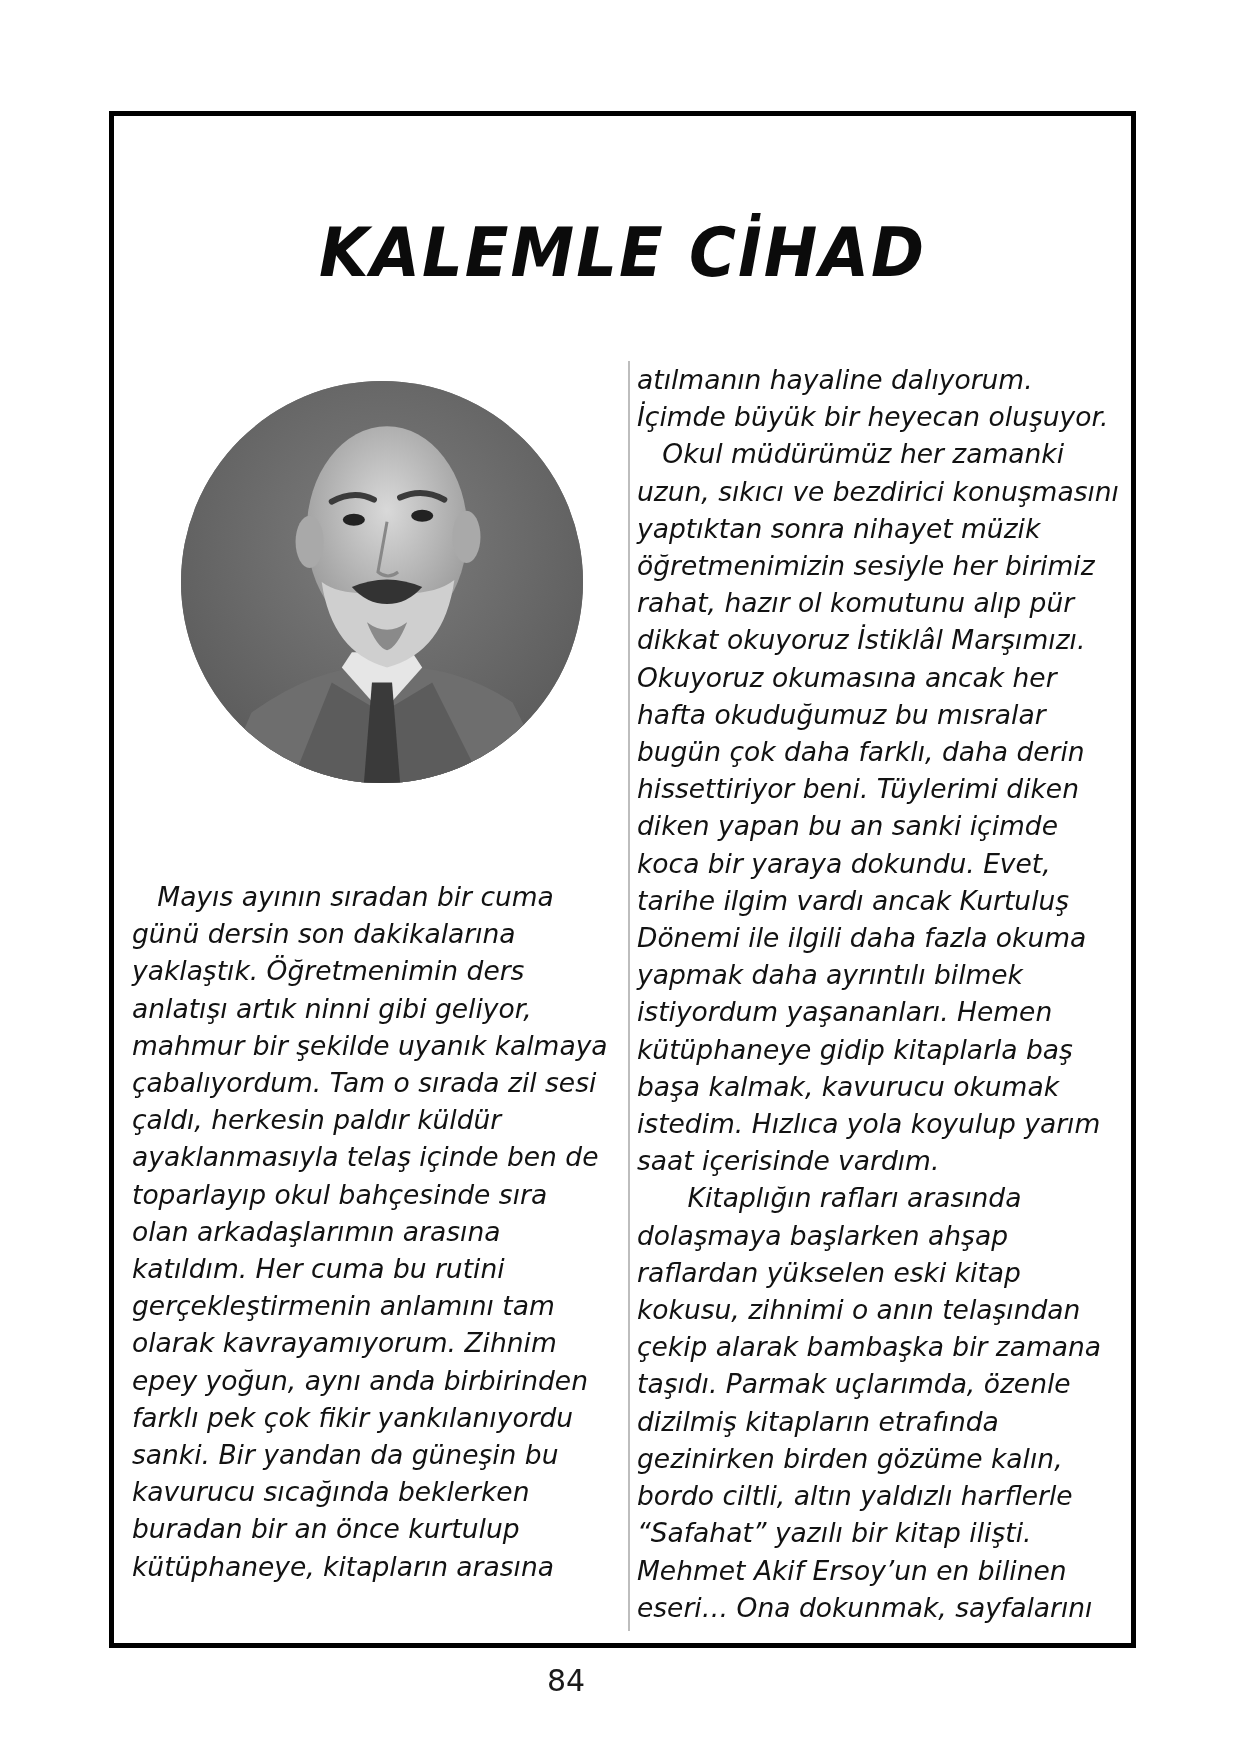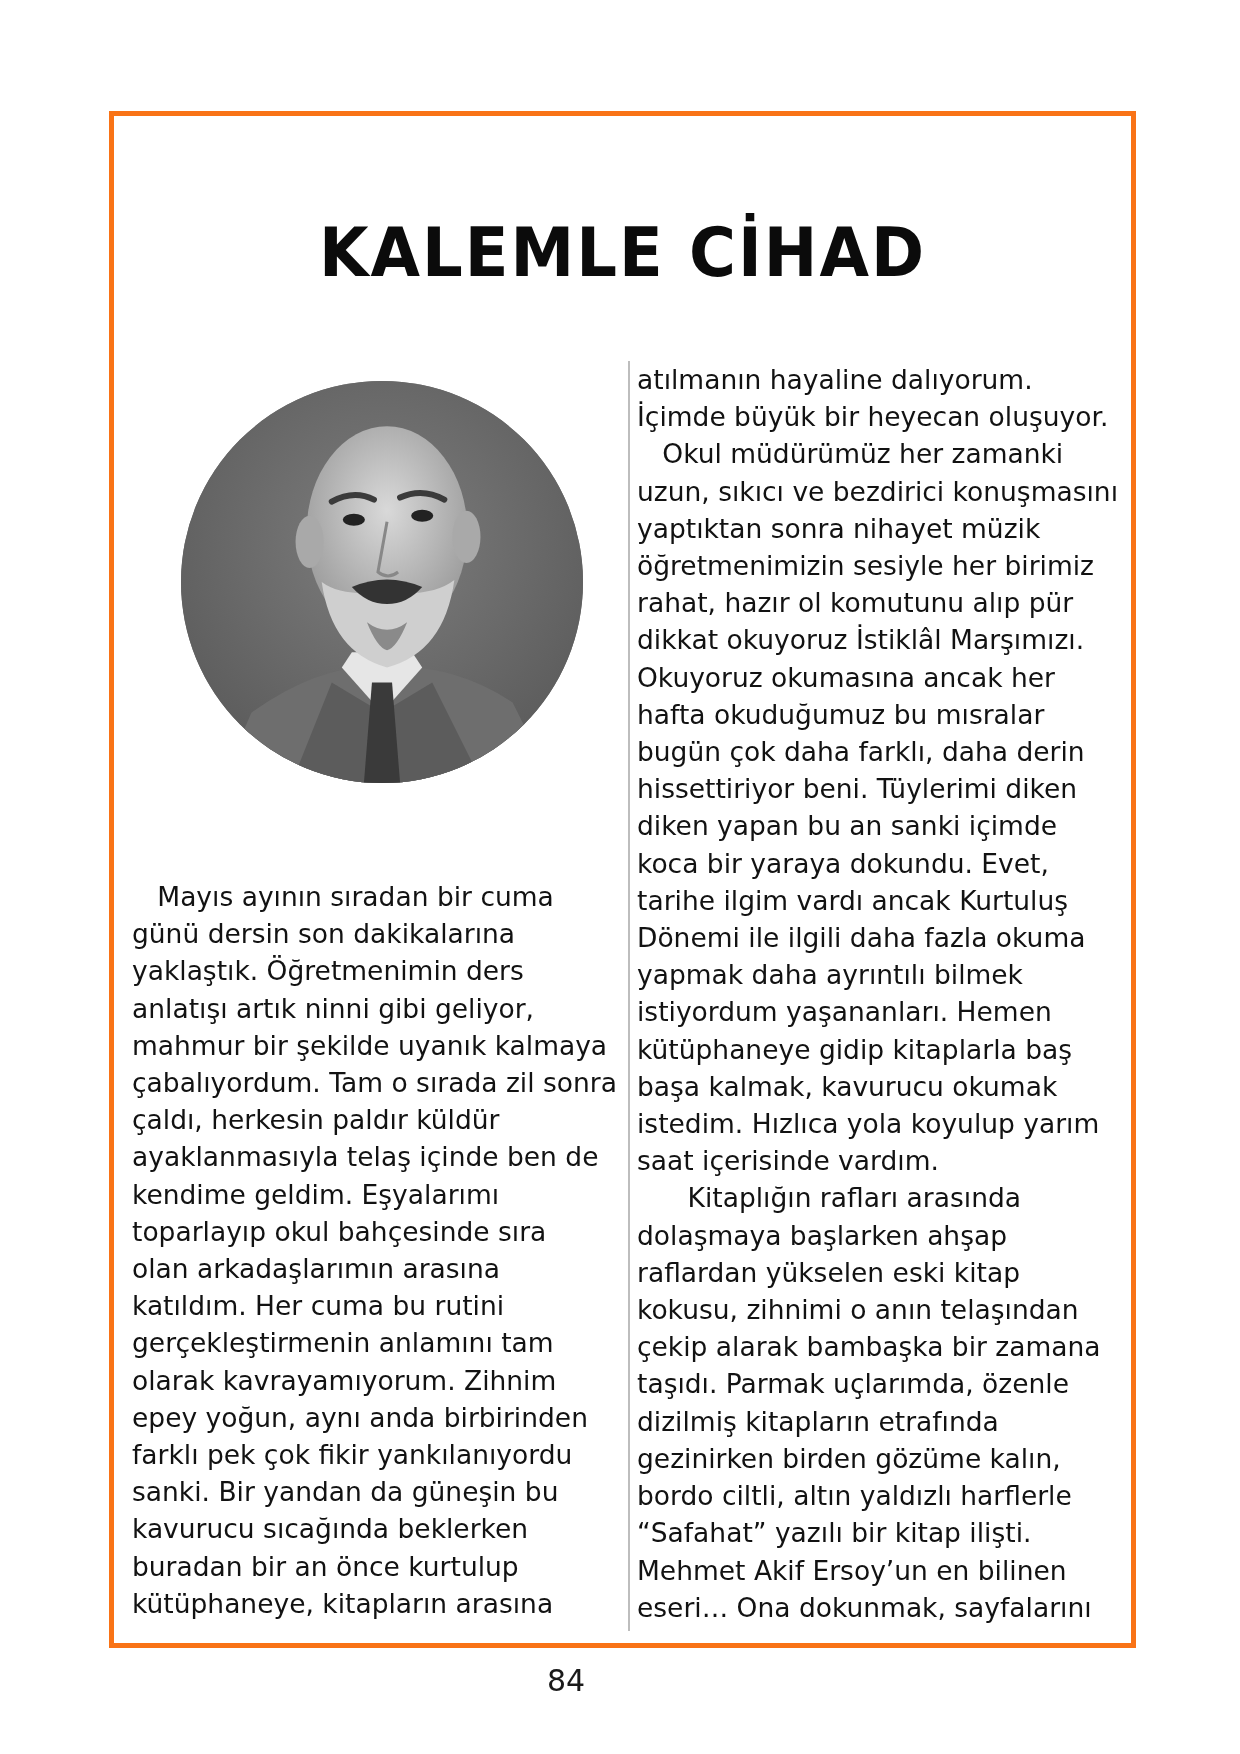--- a/index.html
+++ b/index.html
@@ -8,22 +8,23 @@
     background: #ffffff;
     position: relative;
     overflow: hidden;
     font-family: "DejaVu Sans", sans-serif;
     color: #111111;
   }
   .frame {
     position: absolute;
     left: 109px; top: 111px;
     width: 1017px; height: 1527px;
-    border: 5px solid #f97316;
+    border: 5px solid #000000;
     background: #ffffff;
+    font-style: italic;
   }
   .title {
     position: absolute;
     left: 0; right: 0;
     top: 100px;
     text-align: center;
     font-family: "DejaVu Sans", sans-serif;
     font-weight: bold;
     font-size: 64px;
     letter-spacing: 2px;
@@ -110,24 +111,23 @@
   </div>
 
   <div class="col-divider"></div>
 
   <div class="col col-left">
     <span class="line" style="white-space:pre">   Mayıs ayının sıradan bir cuma</span>
     <span class="line">günü dersin son dakikalarına</span>
     <span class="line">yaklaştık. Öğretmenimin ders</span>
     <span class="line">anlatışı artık ninni gibi geliyor,</span>
     <span class="line">mahmur bir şekilde uyanık kalmaya</span>
-    <span class="line">çabalıyordum. Tam o sırada zil sonra</span>
+    <span class="line">çabalıyordum. Tam o sırada zil sesi</span>
     <span class="line">çaldı, herkesin paldır küldür</span>
     <span class="line">ayaklanmasıyla telaş içinde ben de</span>
-    <span class="line">kendime geldim. Eşyalarımı</span>
     <span class="line">toparlayıp okul bahçesinde sıra</span>
     <span class="line">olan arkadaşlarımın arasına</span>
     <span class="line">katıldım. Her cuma bu rutini</span>
     <span class="line">gerçekleştirmenin anlamını tam</span>
     <span class="line">olarak kavrayamıyorum. Zihnim</span>
     <span class="line">epey yoğun, aynı anda birbirinden</span>
     <span class="line">farklı pek çok fikir yankılanıyordu</span>
     <span class="line">sanki. Bir yandan da güneşin bu</span>
     <span class="line">kavurucu sıcağında beklerken</span>
     <span class="line">buradan bir an önce kurtulup</span>

